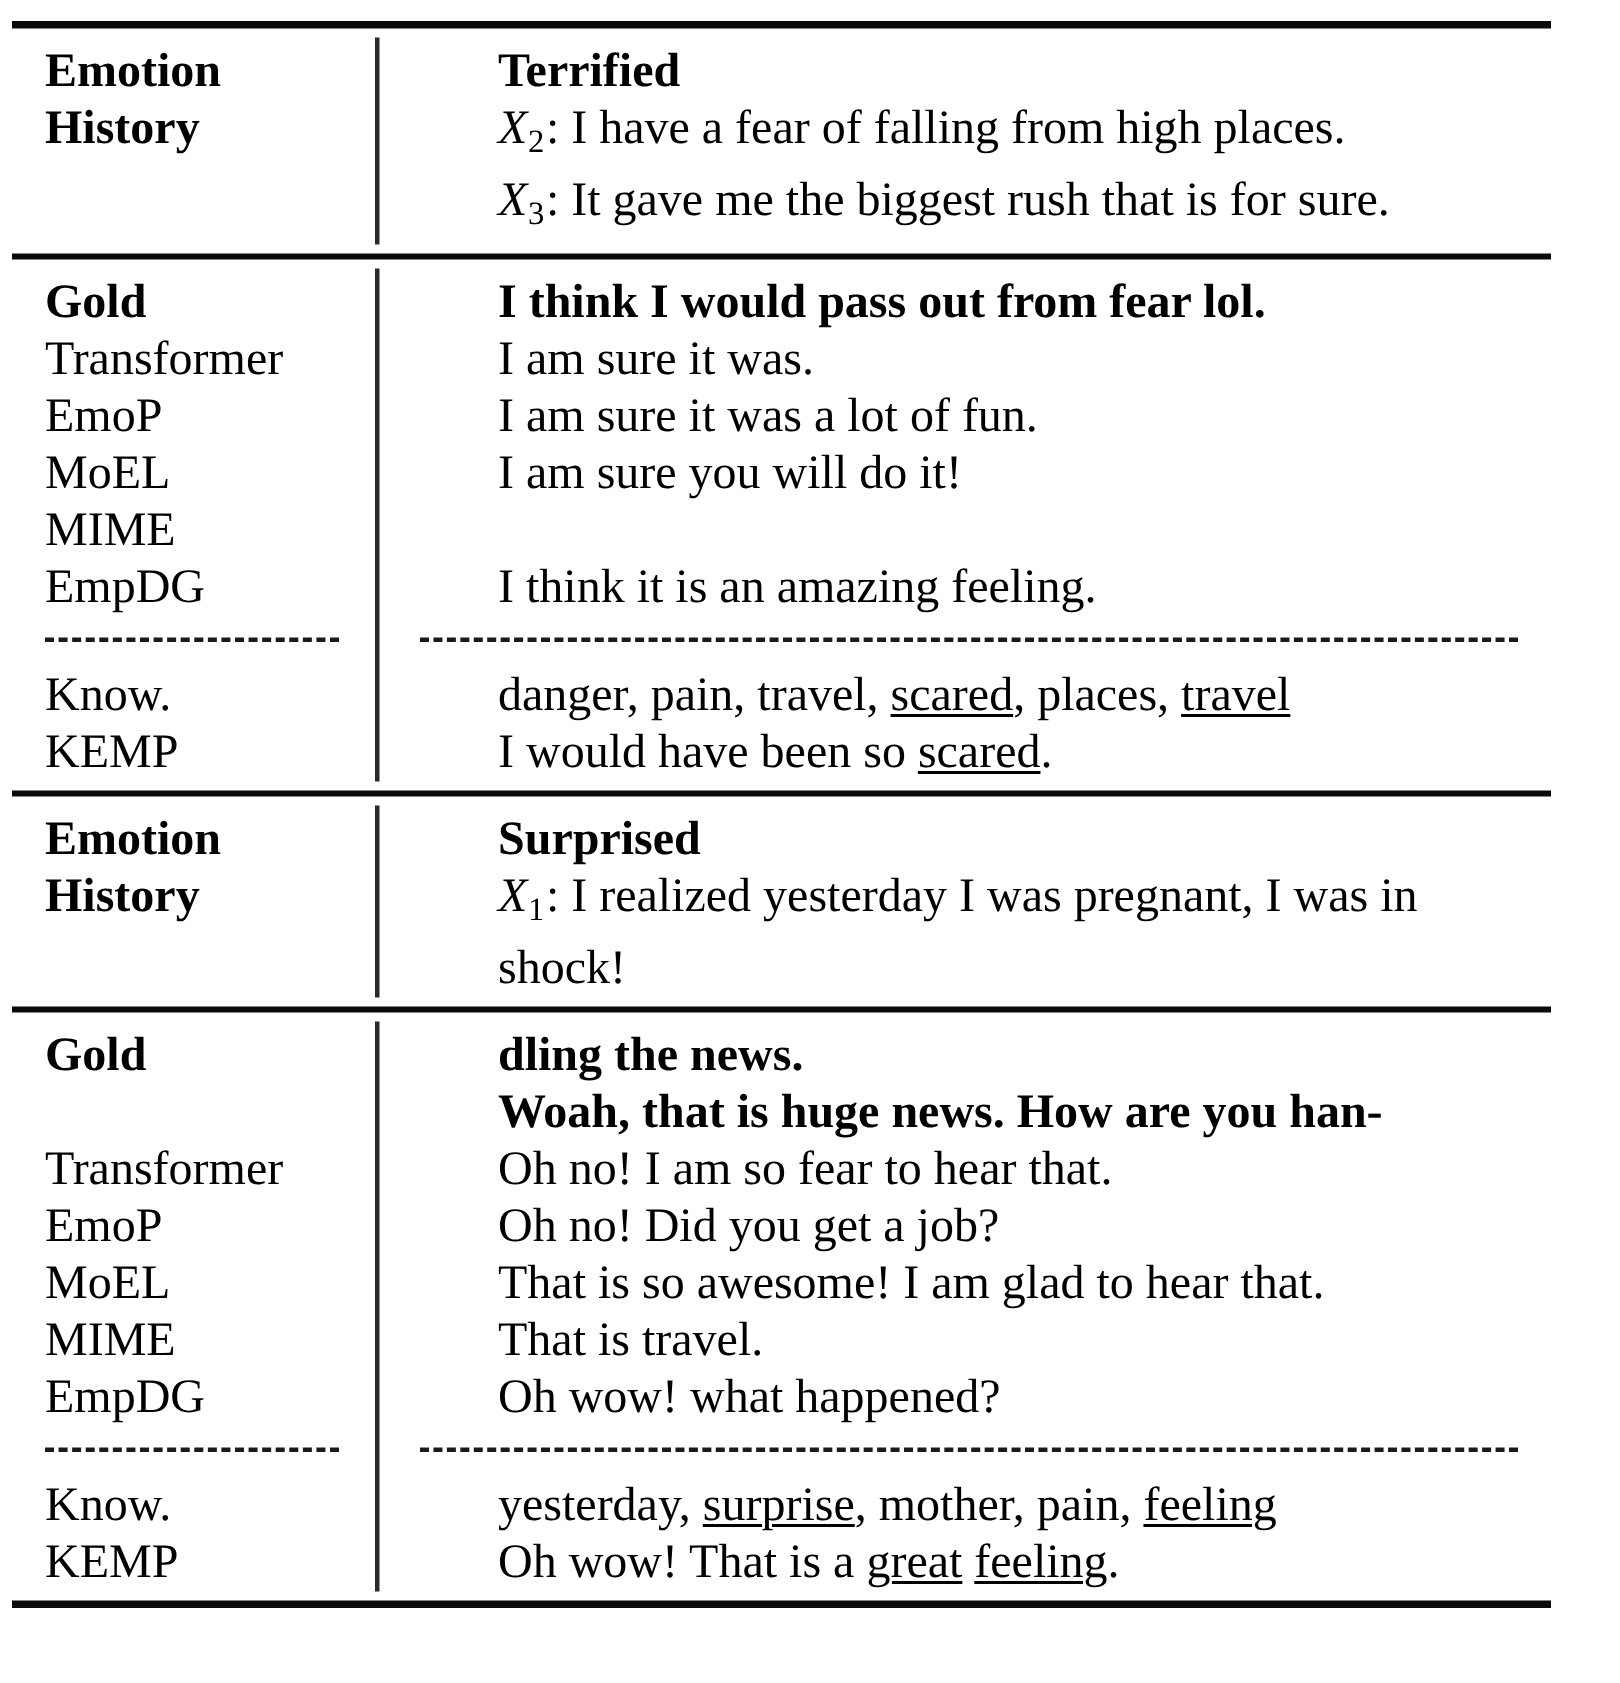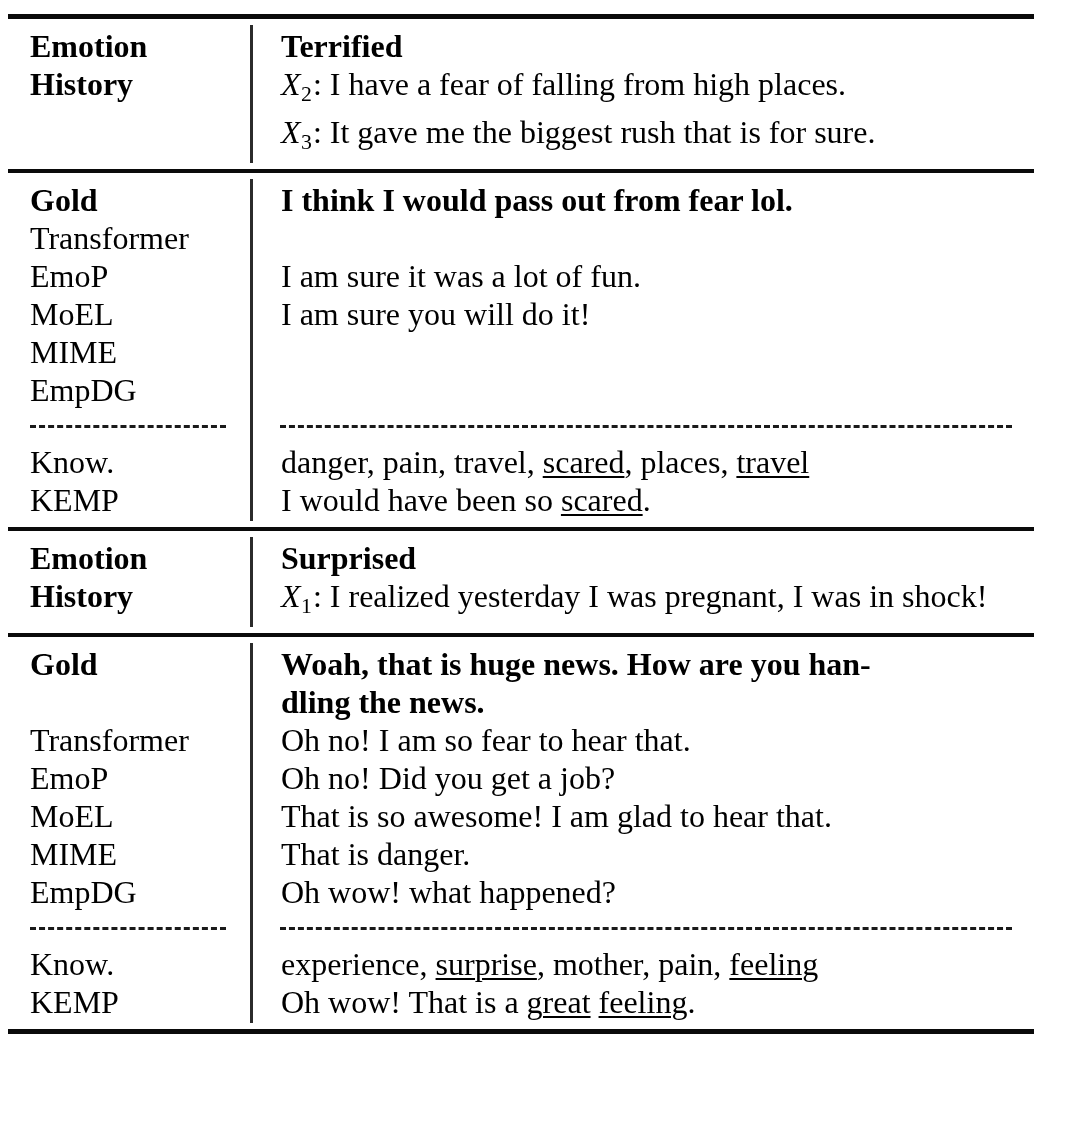--- a/index.html
+++ b/index.html
@@ -61,24 +61,25 @@
     flex: 0 0 242px;
     box-sizing: border-box;
     padding-left: 22px;
     font-size: 32px;
     line-height: 38px;
     white-space: nowrap;
   }
   .value-cell {
     flex: 1 1 auto;
     box-sizing: border-box;
-    padding-left: 31px;
+    padding-left: 45px;
     padding-right: 20px;
     font-size: 32px;
     line-height: 38px;
+    margin-left: 37px;
   }
   .bold { font-weight: bold; }
 
   
   .dash-row {
     display: flex;
     align-items: center;
     height: 18px;
   }
   .dash-left {
@@ -151,34 +152,36 @@
 
   <hr class="rule rule-mid">
 
   <div class="block">
     <div class="row pad-top-sm">
       <div class="label-cell bold">Gold</div>
       <div class="value-cell bold">I think I would pass out from fear lol.</div>
     </div>
     <div class="row">
       <div class="label-cell">Transformer</div>
+      <div class="value-cell">I am sure it was.</div>
     </div>
     <div class="row">
       <div class="label-cell">EmoP</div>
       <div class="value-cell">I am sure it was a lot of fun.</div>
     </div>
     <div class="row">
       <div class="label-cell">MoEL</div>
       <div class="value-cell">I am sure you will do it!</div>
     </div>
     <div class="row">
       <div class="label-cell">MIME</div>
     </div>
     <div class="row">
       <div class="label-cell">EmpDG</div>
+      <div class="value-cell">I think it is an amazing feeling.</div>
     </div>
 
     <div class="spacer-8"></div>
     <div class="dash-row">
       <div class="dash-left">
           <hr>
         </div>
       <div class="dash-right">
           <hr>
         </div>
@@ -212,59 +215,59 @@
       </div>
     </div>
   </div>
 
   <hr class="rule rule-mid">
 
   <div class="block">
     <div class="row pad-top-sm">
       <div class="label-cell bold">Gold</div>
       <div class="value-cell bold">
+        <div>dling the news.</div>
         <div>Woah, that is huge news. How are you han-</div>
-        <div>dling the news.</div>
       </div>
     </div>
     <div class="row">
       <div class="label-cell">Transformer</div>
       <div class="value-cell">Oh no! I am so fear to hear that.</div>
     </div>
     <div class="row">
       <div class="label-cell">EmoP</div>
       <div class="value-cell">Oh no! Did you get a job?</div>
     </div>
     <div class="row">
       <div class="label-cell">MoEL</div>
       <div class="value-cell">That is so awesome! I am glad to hear that.</div>
     </div>
     <div class="row">
       <div class="label-cell">MIME</div>
-      <div class="value-cell">That is danger.</div>
+      <div class="value-cell">That is travel.</div>
     </div>
     <div class="row">
       <div class="label-cell">EmpDG</div>
       <div class="value-cell">Oh wow! what happened?</div>
     </div>
 
     <div class="spacer-8"></div>
     <div class="dash-row">
       <div class="dash-left">
           <hr>
         </div>
       <div class="dash-right">
           <hr>
         </div>
     </div>
     <div class="spacer-8"></div>
 
     <div class="row">
       <div class="label-cell">Know.</div>
-      <div class="value-cell"><span>experience, </span><u class="kw">surprise</u><span>, mother, pain, </span><u class="kw">feeling</u></div>
+      <div class="value-cell"><span>yesterday, </span><u class="kw">surprise</u><span>, mother, pain, </span><u class="kw">feeling</u></div>
     </div>
     <div class="row pad-bot-sm">
       <div class="label-cell">KEMP</div>
       <div class="value-cell"><span>Oh wow! That is a </span><u class="kw">great</u><span> </span><u class="kw">feeling</u><span>.</span></div>
     </div>
   </div>
 
   <hr class="rule rule-thick">
 
 </div>

